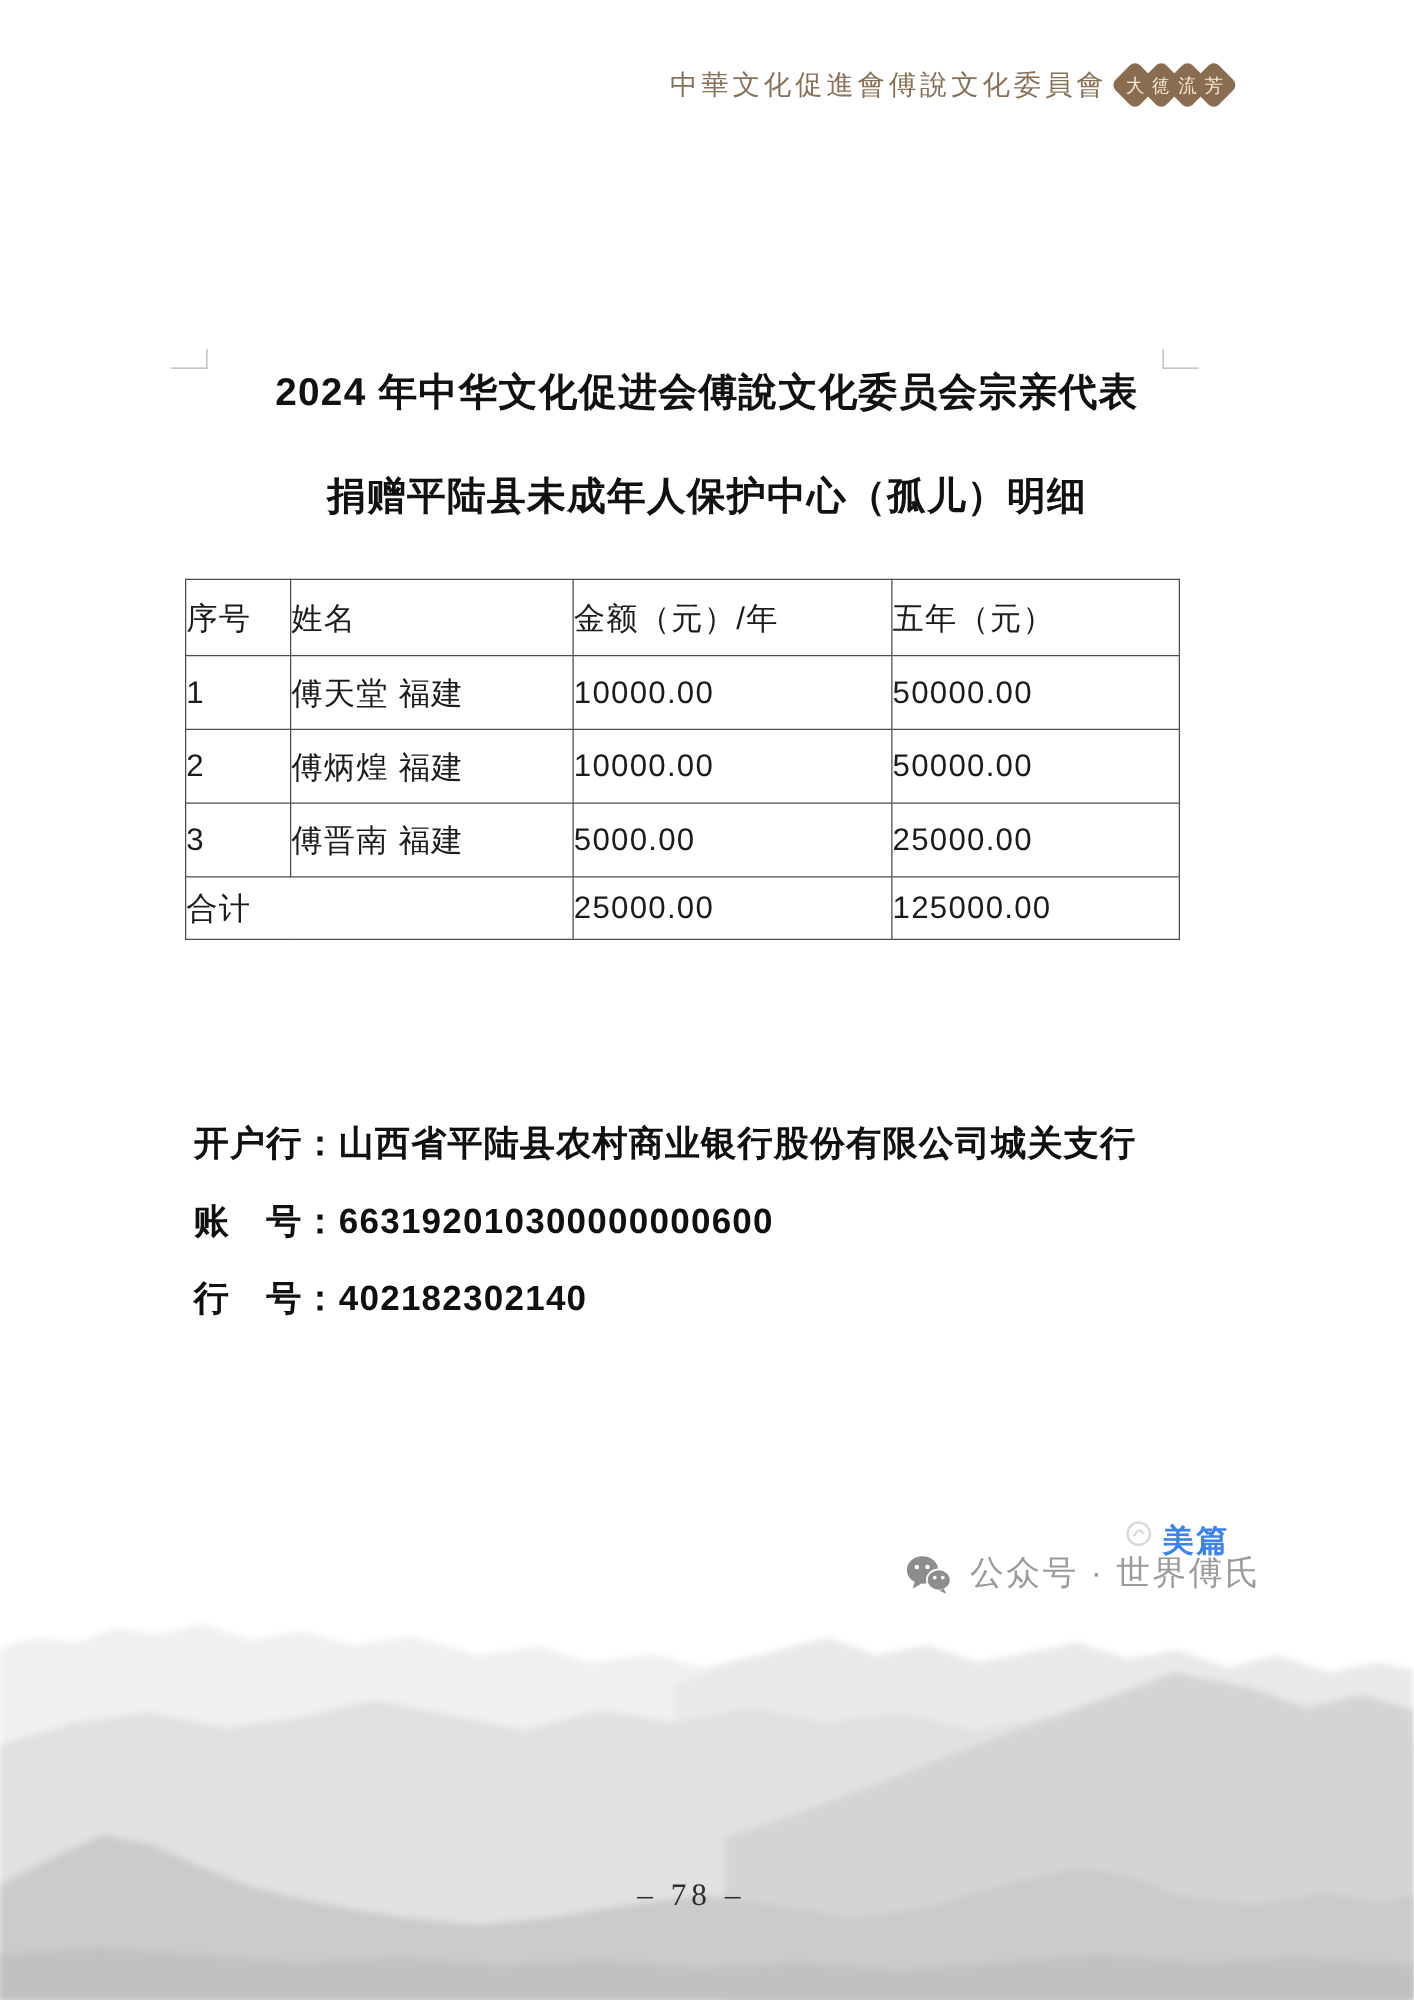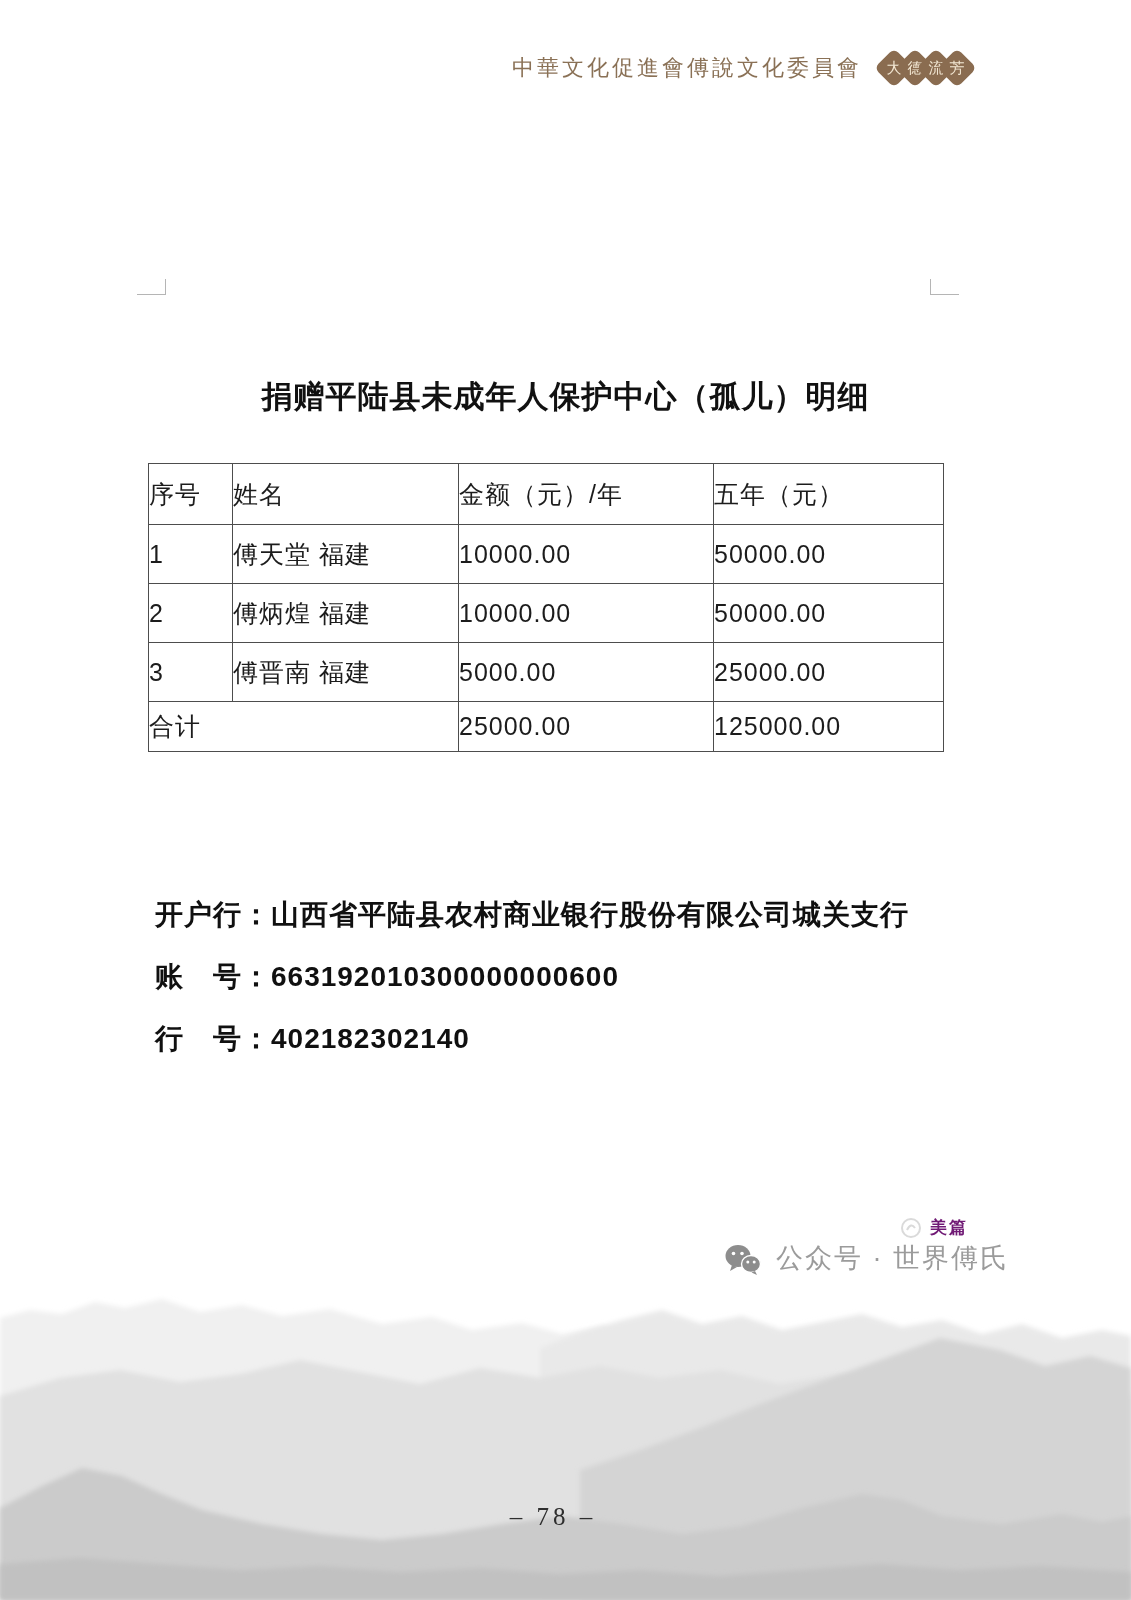--- a/index.html
+++ b/index.html
@@ -5,22 +5,22 @@
   html,body{margin:0;padding:0;}
   body{
     width:1131px;height:1600px;position:relative;overflow:hidden;
     background:#ffffff;
     font-family:"Liberation Sans","DejaVu Sans",sans-serif;
   }
   .page{position:absolute;inset:0;}
 
   
   .page-header{
-    position:absolute;top:53px;right:160px;
-    display:flex;align-items:center;gap:18px;
+    position:absolute;top:53px;right:146px;
+    display:flex;align-items:center;gap:8px;
   }
   .org-name{
     font-family:"Liberation Serif","DejaVu Serif",serif;
     font-size:22px;color:#8a7156;letter-spacing:3px;white-space:nowrap;
   }
   .seal{display:flex;align-items:center;}
   .seal-diamond{
     width:28px;height:28px;background:#8a6c50;border-radius:6px;
     transform:rotate(45deg);display:flex;align-items:center;justify-content:center;
     margin-left:-7px;
@@ -59,22 +59,22 @@
   
   .bank-info{position:absolute;left:155px;top:898px;color:#101010;}
   .bank-line{
     font-size:28px;font-weight:bold;letter-spacing:1px;
     height:34px;line-height:34px;margin-bottom:28px;white-space:nowrap;
   }
 
   
   .wm-meipian{
     position:absolute;left:900px;top:1216px;
-    display:flex;align-items:flex-end;gap:8px;
-    color:#701a75;font-size:17px;font-weight:bold;letter-spacing:2px;
+    display:flex;align-items:flex-start;gap:8px;
+    color:#3b82f6;font-size:25px;font-weight:bold;letter-spacing:2px;
   }
   .wm-wechat{
     position:absolute;left:724px;top:1240px;
     display:flex;align-items:flex-end;gap:14px;
     color:#9b9b9b;font-size:27px;letter-spacing:2px;
   }
 
   
   .page-number{
     position:absolute;left:0;top:1503px;width:1106px;text-align:center;
@@ -118,20 +118,21 @@
         </span>
       <span class="seal-diamond">
           <span>芳</span>
         </span>
     </span>
   </div>
 
   <div class="corner-mark left"></div>
   <div class="corner-mark right"></div>
 
+  <div class="doc-title line1">2024 年中华文化促进会傅說文化委员会宗亲代表</div>
   <div class="doc-title line2">捐赠平陆县未成年人保护中心（孤儿）明细</div>
 
   <table class="donation">
     <colgroup>
       <col style="width:84px">
         <col style="width:226px">
         <col style="width:255px">
         <col style="width:230px">
     </colgroup>
     <tbody>

